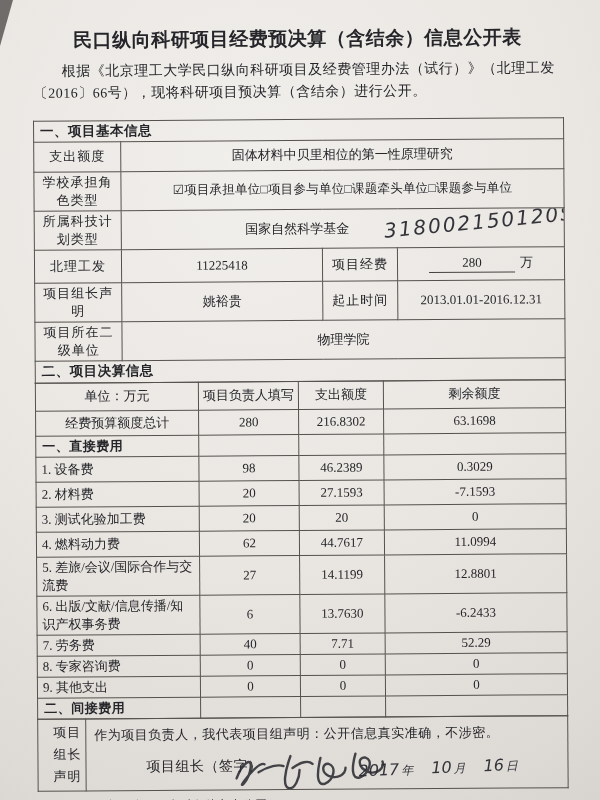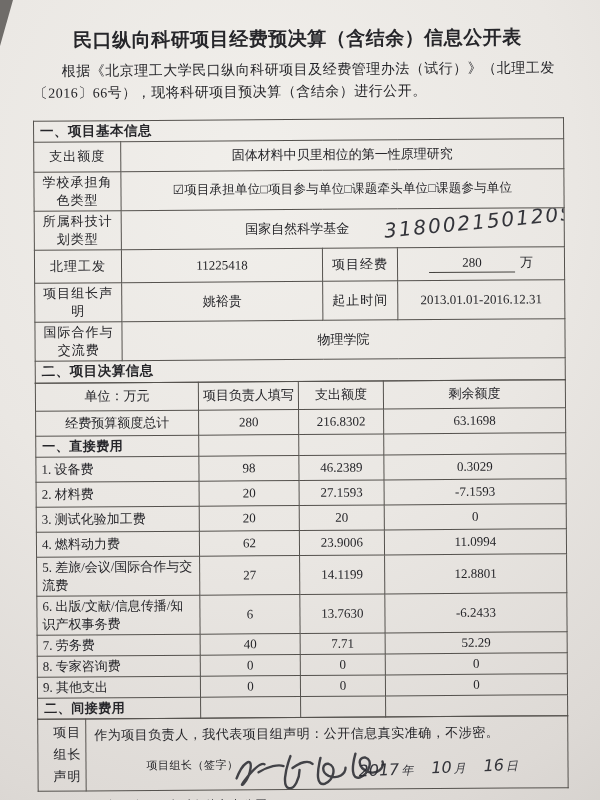--- a/index.html
+++ b/index.html
@@ -75,21 +75,21 @@
   .stmt-cell {
     position: relative; text-align: left;
     vertical-align: top; padding: 7px 8px 0 8px;
   }
   .stmt-text { font-size: 13px; letter-spacing: 0.5px; }
   .sign-row {
     display: flex; align-items: flex-start;
     margin-top: 14px; padding-left: 52px; padding-right: 40px;
     justify-content: space-between;
   }
-  .sign-label { font-size: 11px; letter-spacing: 0.5px; }
+  .sign-label { font-size: 14px; letter-spacing: 0.5px; }
   .signature-svg {
     position: absolute; left: 142px; top: 26px;
     width: 205px; height: 72px; z-index: 3;
   }
   .date-group { white-space: nowrap; transform: rotate(-2deg); margin-top: 2px; }
   .date-num { font-size: 16px; font-weight: 500; }
   .date-unit { font-size: 12px; margin: 0 2px; }
   .date-gap { display: inline-block; width: 16px; }
   .footnote {
     margin: 7px 0 0 40px;
@@ -141,21 +141,21 @@
         <span class="uline">280</span><span class="unit-after">万</span>
       </td>
     </tr>
     <tr class="rh32">
       <td class="lbl">项目组长声明</td>
       <td>姚裕贵</td>
       <td class="lbl">起止时间</td>
       <td>2013.01.01-2016.12.31</td>
     </tr>
     <tr class="rh36">
-      <td class="lbl">国际合作与交流费</td>
+      <td class="lbl">项目所在二级单位</td>
       <td colspan="3">物理学院</td>
     </tr>
     <tr class="rh22">
       <td colspan="4" class="sec-cell">二、项目决算信息</td>
     </tr>
   </tbody>
     </table>
 
   <table class="tbl-b">
     <colgroup>
@@ -197,21 +197,21 @@
     </tr>
     <tr class="rh25">
       <td class="left-cell">3. 测试化验加工费</td>
       <td>20</td>
       <td>20</td>
       <td>0</td>
     </tr>
     <tr class="rh25">
       <td class="left-cell">4. 燃料动力费</td>
       <td>62</td>
-      <td>23.9006</td>
+      <td>44.7617</td>
       <td>11.0994</td>
     </tr>
     <tr class="rh32">
       <td class="left-cell">5. 差旅/会议/国际合作与交流费</td>
       <td>27</td>
       <td>14.1199</td>
       <td>12.8801</td>
     </tr>
     <tr class="rh36">
       <td class="left-cell">6. 出版/文献/信息传播/知识产权事务费</td>

